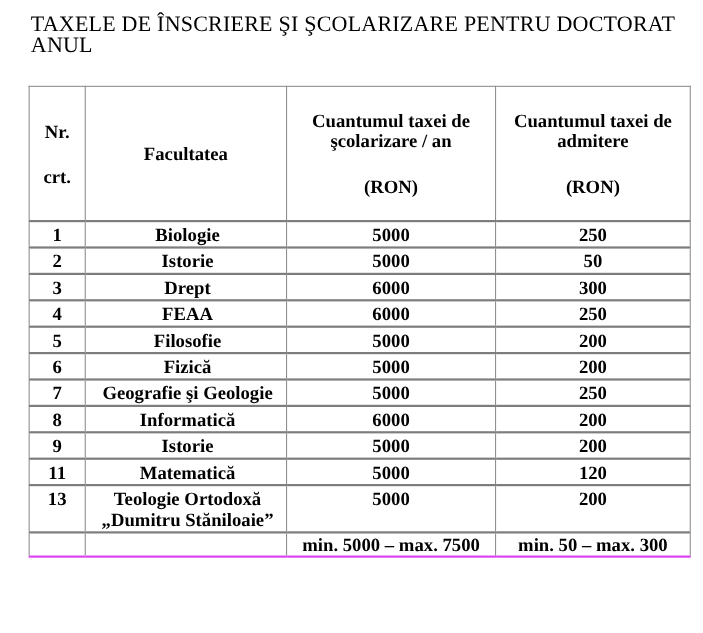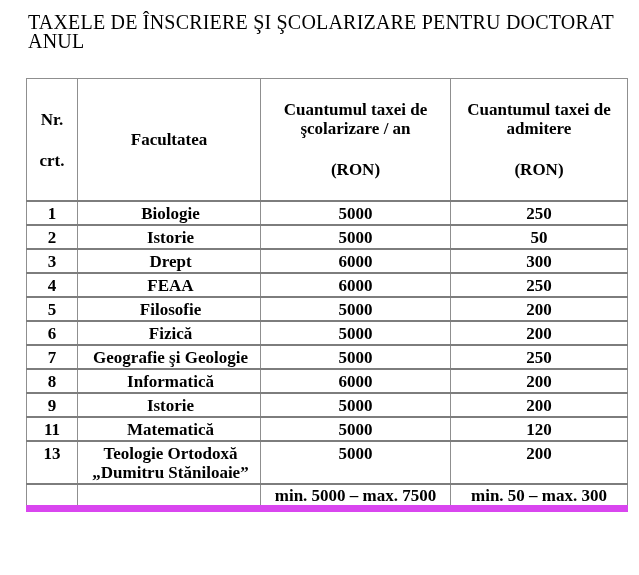--- a/index.html
+++ b/index.html
@@ -33,21 +33,21 @@
   
   .fees th, .fees td {
     border-left: 1px solid #8f8f8f;
     border-right: 1px solid #8f8f8f;
     border-top: 2px solid #7d7d7d;
     border-bottom: 2px solid #7d7d7d;
     padding: 0;
     overflow: hidden;
   }
   .fees thead th { border-top: 1px solid #8f8f8f; }
-  .fees tfoot td { border-bottom: 7px solid #d946ef; }
+  .fees tfoot td { border-bottom: 2px solid #d946ef; }
 
   .fees thead th {
     height: 121px;
     vertical-align: middle;
     text-align: center;
     font-weight: bold;
   }
   .hdr-gap { margin-top: 22px; }
   .hdr-fac { padding-bottom: 46px; }
   .hdr-title { line-height: 19px; padding: 0 2px; }

